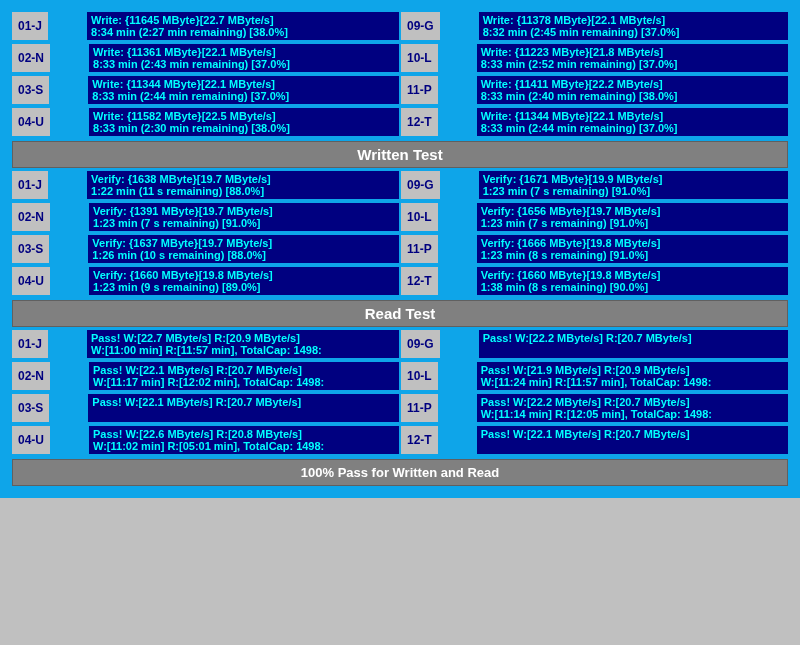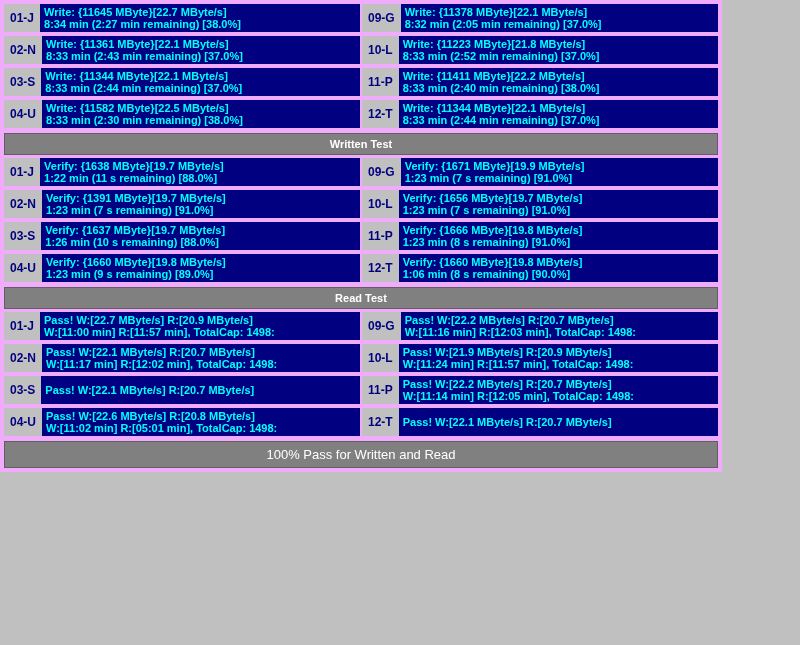--- a/index.html
+++ b/index.html
@@ -4,23 +4,23 @@
   <style>
     * { box-sizing: border-box; margin: 0; padding: 0; }
     body {
       background: #c0c0c0;
       font-family: Arial, sans-serif;
       font-size: 11px;
       width: 800px;
       min-height: 645px;
     }
     .main-container {
-      width: 722px;
-      background: #f0abfc;
-      padding: 4px;
+      width: 800px;
+      background: #0ea5e9;
+      padding: 12px;
     }
     .section-grid {
       display: grid;
       grid-template-columns: 1fr 1fr;
       gap: 2px;
       margin-bottom: 2px;
     }
     .drive-id {
       background: #c0c0c0;
       color: #000080;
@@ -32,41 +32,41 @@
       padding: 0 6px;
       min-width: 36px;
     }
     .cell-content {
       background: #000080;
       color: #00ffff;
       padding: 2px 4px;
       flex: 1;
       display: flex;
       flex-direction: column;
-      justify-content: center;
       font-size: 11px;
       font-weight: bold;
+      margin-left: 39px;
     }
     .section-header {
       background: #808080;
       color: #ffffff;
       text-align: center;
       padding: 4px;
-      font-size: 11px;
+      font-size: 15px;
       font-weight: bold;
       margin: 3px 0;
       border: 1px solid #606060;
     }
     .footer {
       background: #808080;
       color: #ffffff;
       text-align: center;
       padding: 5px;
       font-size: 13px;
-      font-weight: normal;
+      font-weight: bold;
       margin-top: 3px;
       border: 1px solid #606060;
     }
   </style>
 </head>
 <body>
 
 <div class="main-container">
 
   <div>
@@ -75,21 +75,21 @@
           <div class="drive-id">01-J</div>
           <div class="cell-content">
             <div>Write: {11645 MByte}[22.7 MByte/s]</div>
             <div>8:34 min (2:27 min remaining)  [38.0%]</div>
           </div>
         </div>
         <div style="display: flex; align-items: stretch; margin-bottom: 2px;">
           <div class="drive-id">09-G</div>
           <div class="cell-content">
             <div>Write: {11378 MByte}[22.1 MByte/s]</div>
-            <div>8:32 min (2:05 min remaining)  [37.0%]</div>
+            <div>8:32 min (2:45 min remaining)  [37.0%]</div>
           </div>
         </div>
         <div style="display: flex; align-items: stretch; margin-bottom: 2px;">
           <div class="drive-id">02-N</div>
           <div class="cell-content">
             <div>Write: {11361 MByte}[22.1 MByte/s]</div>
             <div>8:33 min (2:43 min remaining)  [37.0%]</div>
           </div>
         </div>
         <div style="display: flex; align-items: stretch; margin-bottom: 2px;">
@@ -179,41 +179,40 @@
           <div class="drive-id">04-U</div>
           <div class="cell-content">
             <div>Verify: {1660 MByte}[19.8 MByte/s]</div>
             <div>1:23 min (9 s remaining)   [89.0%]</div>
           </div>
         </div>
         <div style="display: flex; align-items: stretch; margin-bottom: 2px;">
           <div class="drive-id">12-T</div>
           <div class="cell-content">
             <div>Verify: {1660 MByte}[19.8 MByte/s]</div>
-            <div>1:06 min (8 s remaining)   [90.0%]</div>
+            <div>1:38 min (8 s remaining)   [90.0%]</div>
           </div>
         </div>
       </div>
     <div class="section-header">Read Test</div>
   </div>
 
   <div>
     <div class="section-grid" id="read-grid">
         <div style="display: flex; align-items: stretch; margin-bottom: 2px;">
           <div class="drive-id">01-J</div>
           <div class="cell-content">
             <div>Pass! W:[22.7 MByte/s] R:[20.9 MByte/s]</div>
             <div>W:[11:00 min] R:[11:57 min], TotalCap: 1498:</div>
           </div>
         </div>
         <div style="display: flex; align-items: stretch; margin-bottom: 2px;">
           <div class="drive-id">09-G</div>
           <div class="cell-content">
             <div>Pass! W:[22.2 MByte/s] R:[20.7 MByte/s]</div>
-            <div>W:[11:16 min] R:[12:03 min], TotalCap: 1498:</div>
           </div>
         </div>
         <div style="display: flex; align-items: stretch; margin-bottom: 2px;">
           <div class="drive-id">02-N</div>
           <div class="cell-content">
             <div>Pass! W:[22.1 MByte/s] R:[20.7 MByte/s]</div>
             <div>W:[11:17 min] R:[12:02 min], TotalCap: 1498:</div>
           </div>
         </div>
         <div style="display: flex; align-items: stretch; margin-bottom: 2px;">

